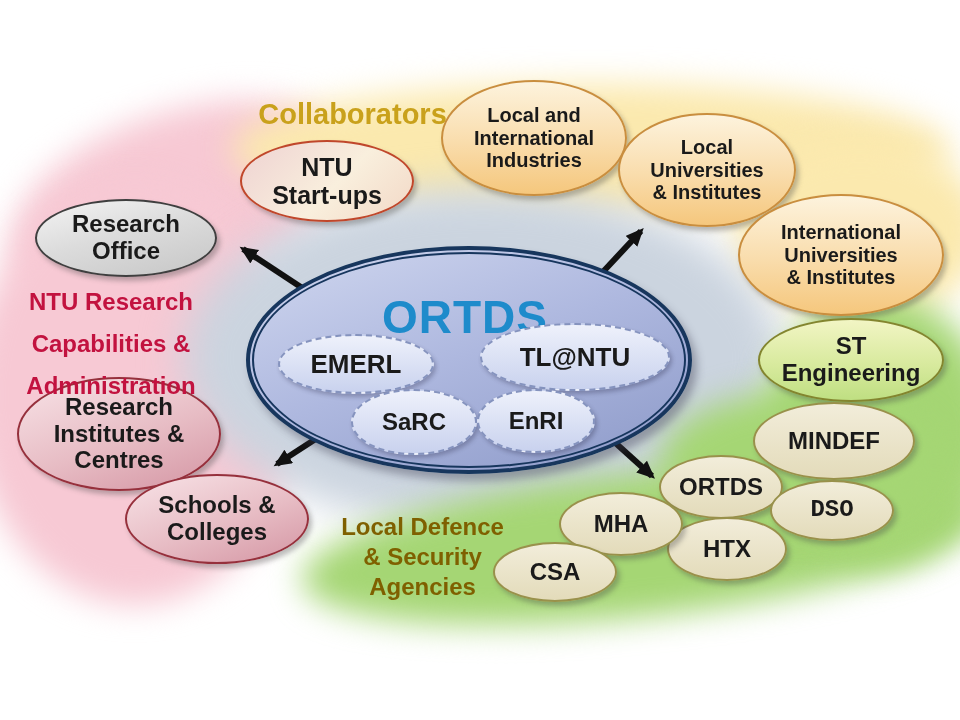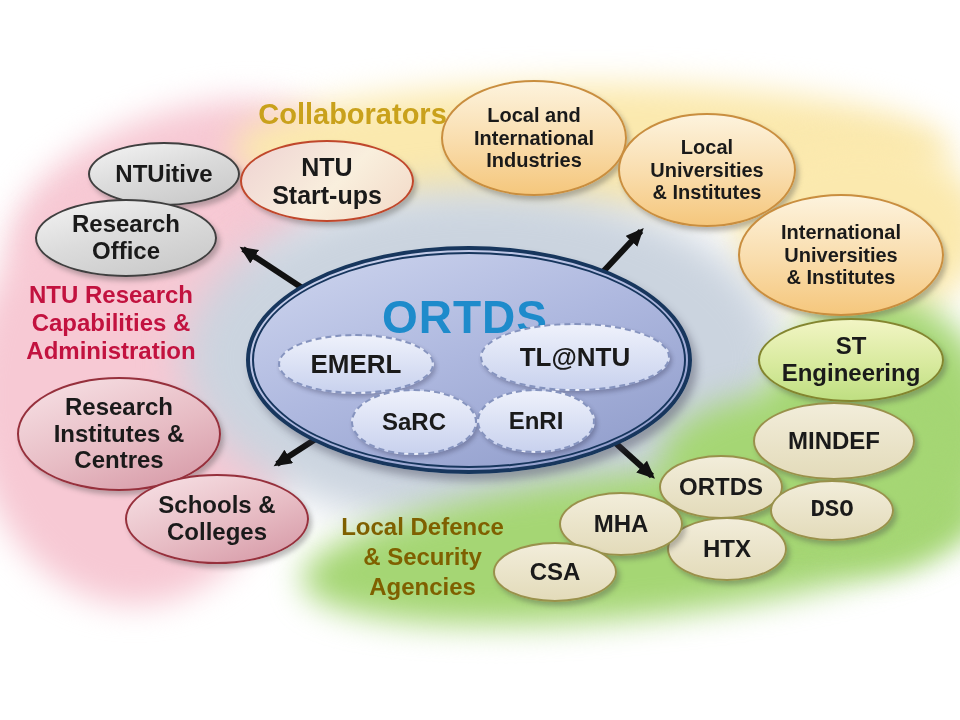--- a/index.html
+++ b/index.html
@@ -70,21 +70,21 @@
   #node-dso                {left:770px;top:480px;width:120px;height:57px;font-size:24px;font-family:Liberation Mono, monospace;}
   #node-mha                {left:559px;top:492px;width:120px;height:60px;font-size:24px;}
   #node-htx                {left:667px;top:517px;width:116px;height:60px;font-size:24px;}
   #node-csa                {left:493px;top:542px;width:120px;height:56px;font-size:24px;}
   #node-research-institutes{left:17px; top:377px;width:200px;height:110px;font-size:24px;}
   #node-schools-colleges   {left:125px;top:474px;width:180px;height:86px;font-size:24px;}
 
   
   .section-label{position:absolute;z-index:7;text-align:center;white-space:pre-line;}
   #label-collaborators{left:245px;top:98px; width:215px;font-size:29px;color:#c9a11b;}
-  #label-ntu          {left:12px; top:281px;width:198px;font-size:24px;line-height:28px;color:#c2123f;}
+  #label-ntu          {left:12px; top:281px;width:198px;font-size:24px;line-height:42px;color:#c2123f;}
   #label-defence      {left:320px;top:512px;width:205px;font-size:24px;line-height:30px;color:#7f6000;}
 </style>
 </head>
 <body>
 
 <div id="stage">
 
   <div class="blob" id="blob-pink-top"></div>
   <div class="blob" id="blob-pink-left"></div>
   <div class="blob" id="blob-yellow-top"></div>
@@ -114,21 +114,20 @@
   <div class="subnode" id="sub-tlntu">
     <span>TL@NTU</span>
   </div>
   <div class="subnode" id="sub-sarc">
     <span>SaRC</span>
   </div>
   <div class="subnode" id="sub-enri">
     <span>EnRI</span>
   </div>
 
-  <div class="node gray" id="node-ntuitive">NTUitive</div>
   <div class="node gray" id="node-research-office">Research
 Office</div>
   <div class="node pinknode" id="node-research-institutes">Research
 Institutes &amp;
 Centres</div>
   <div class="node startup" id="node-ntu-startups">NTU
 Start-ups</div>
 
   <div class="node pinknode" id="node-schools-colleges">Schools &amp;
 Colleges</div>

